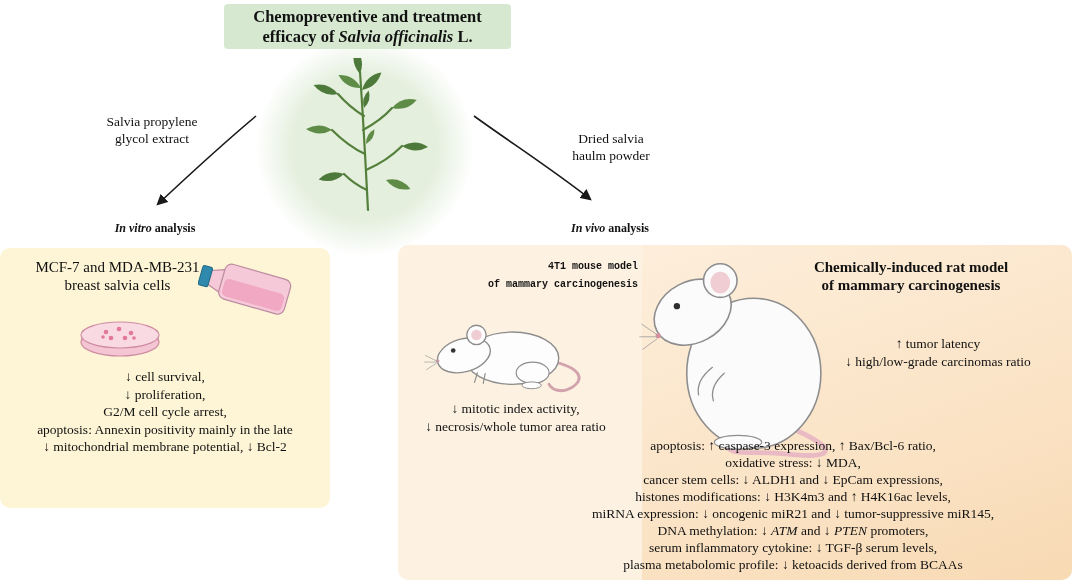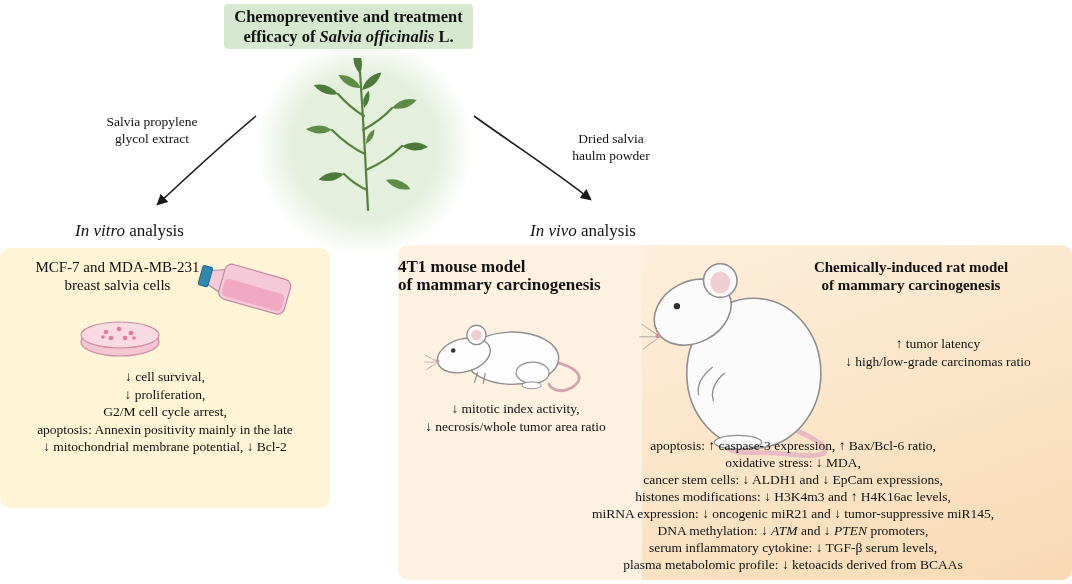--- a/index.html
+++ b/index.html
@@ -9,49 +9,49 @@
 
   .arrows { left:0; top:0; width:1072px; height:250px; }
 
   .circle {
     left:256px; top:38px; width:218px; height:218px;
     background:radial-gradient(closest-side, var(--circle_green,#e4efdd) 66%, rgba(228,239,221,0) 100%);
   }
   .plant { left:302px; top:58px; width:128px; height:156px; }
 
   .title-box {
-    left:224px; top:4px; width:249px; height:45px;
+    left:224px; top:4px; width:287px; height:45px;
     background:var(--title_bg,#d6e8d0); border-radius:4px;
     text-align:center; font-weight:bold; font-size:16.5px; line-height:20px; padding-top:3px;
   }
 
   .branch-label { font-size:13.5px; line-height:17px; text-align:center; }
   .branch-left  { left:88px;  top:113px; width:128px; }
   .branch-right { left:546px; top:130px; width:130px; }
 
-  .section-heading { font-size:17px; font-weight:normal; text-align:left; }
+  .section-heading { font-size:12px; font-weight:bold; text-align:center; }
   .heading-vitro { left:75px;  top:221px; width:160px; }
   .heading-vivo  { left:530px; top:221px; width:160px; }
 
   .vitro-panel {
     left:0; top:248px; width:330px; height:260px;
     background:var(--vitro_bg,#fdf5d6); border-radius:10px;
   }
   .vitro-title { left:10px; top:10px; width:215px; text-align:center; font-weight:normal; font-size:15px; line-height:18px; }
   .flask { left:198px; top:6px;  width:98px; height:66px; }
   .petri { left:76px;  top:62px; width:88px; height:52px; }
   .vitro-lines { left:0; top:120px; width:330px; text-align:center; font-size:13.5px; line-height:17.5px; }
 
   .vivo-panel { left:398px; top:245px; width:674px; height:335px; }
   .vivo-left-bg  { left:0; top:0; width:244px; height:335px; background:var(--vivo_left_bg,#fdf2e2); border-radius:10px 0 0 10px; }
   .vivo-right-bg { left:244px; top:0; width:430px; height:335px;
     background:linear-gradient(160deg, var(--vivo_right_top,#fdeedb) 0%, #fbe5c9 50%, var(--vivo_right_bottom,#f8dab4) 100%);
     border-radius:0 10px 10px 0; }
 
-  .mouse-title { left:0; top:13px; width:240px; text-align:left; font-weight:bold; font-size:17px; line-height:18px; }
+  .mouse-title { left:0; top:13px; width:240px; text-align:right; font-weight:bold; font-size:10px; line-height:18px;font-family:Liberation Mono, monospace; }
   .mouse-svg { left:25px; top:58px; width:165px; height:92px; }
   .mouse-lines { left:0; top:155px; width:235px; text-align:center; font-size:13.5px; line-height:18px; }
 
   .rat-svg { left:240px; top:6px; width:205px; height:212px; }
   .rat-title { left:368px; top:13px; width:290px; text-align:center; font-weight:bold; font-size:15px; line-height:18px; }
   .rat-side-lines { left:415px; top:90px; width:250px; text-align:center; font-size:13.5px; line-height:18px; }
   .rat-lines { left:140px; top:192px; width:510px; text-align:center; font-size:13.5px; line-height:17px; }
 </style>
 </head>
 <body>

